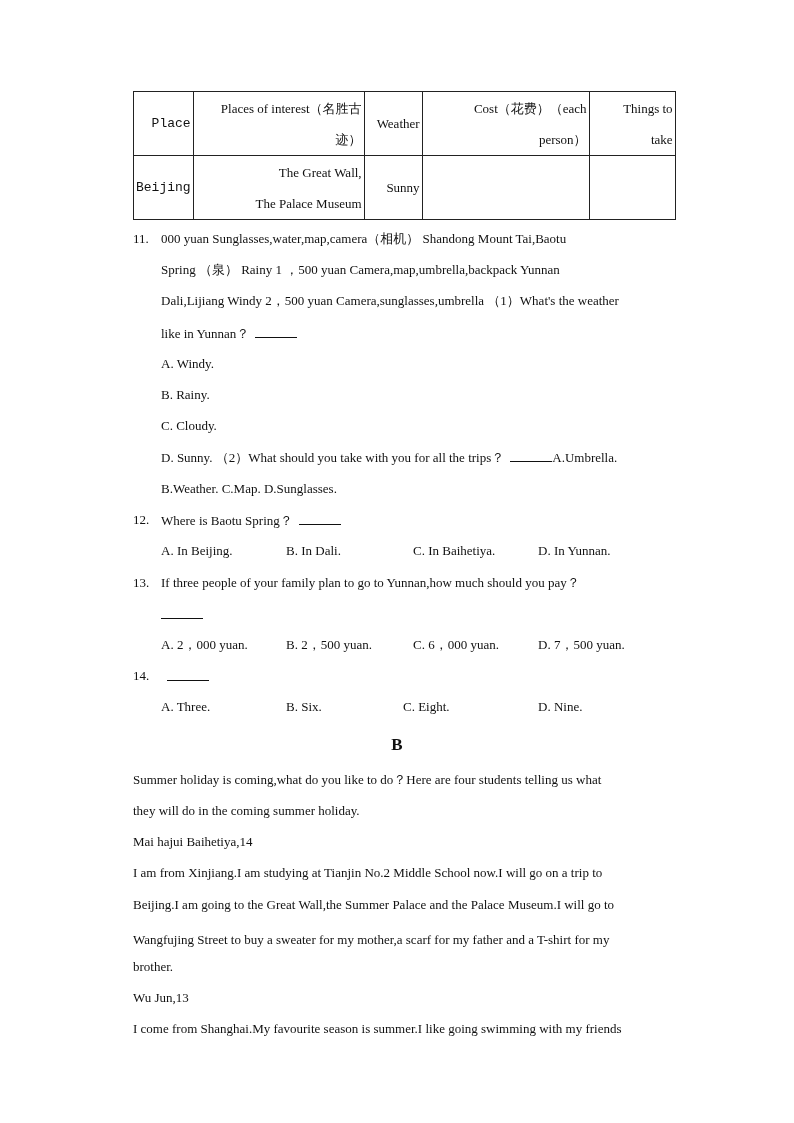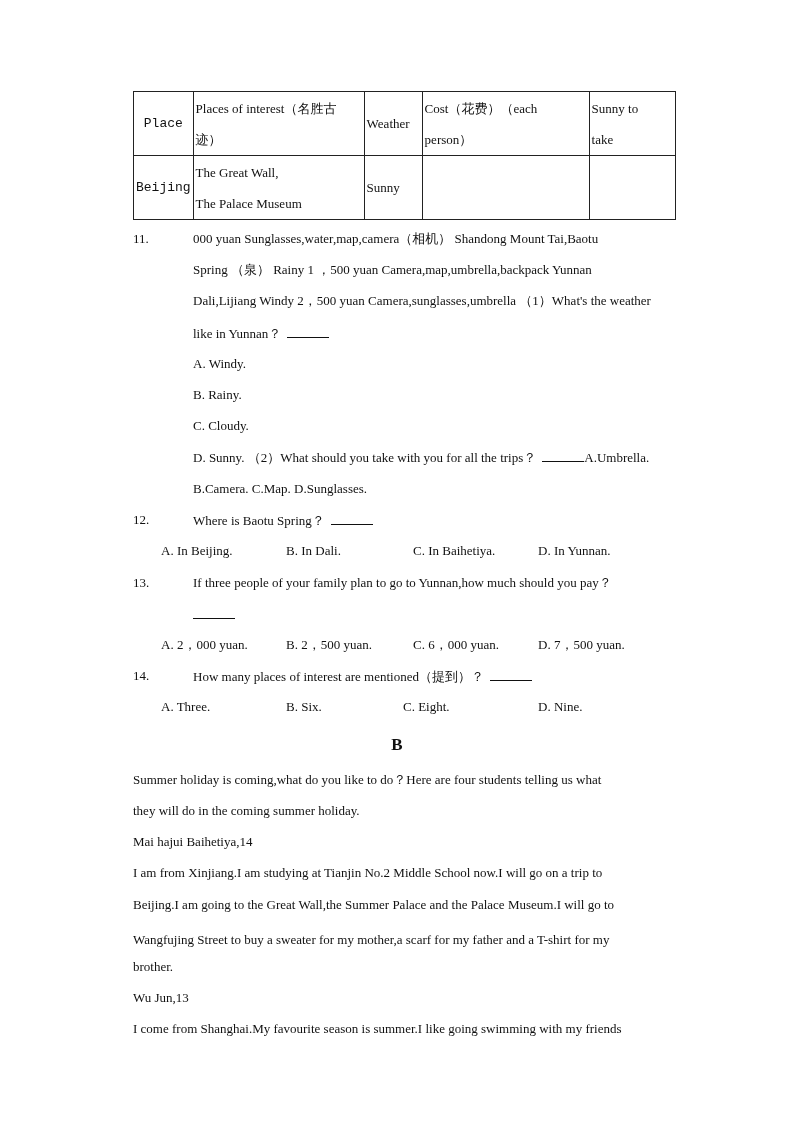--- a/index.html
+++ b/index.html
@@ -1,43 +1,43 @@
 <!DOCTYPE html>
 <html><head>
 <meta charset="utf-8">
 <style>
   html, body { margin: 0; padding: 0; background: #ffffff; }
   body { width: 794px; height: 1123px; position: relative; overflow: hidden;
          font-family: "Liberation Serif", "DejaVu Serif", serif; color: #111; font-size: 13px; }
   .abs { position: absolute; white-space: nowrap; line-height: 16px; }
   table.info { position: absolute; left: 133px; top: 91px; border-collapse: collapse; }
   table.info td { border: 1px solid #222; padding: 0 2px 0 2px; vertical-align: middle;
-                  font-size: 13px; line-height: 31px; }
+                  font-size: 13px; line-height: 31px; text-align: right; }
   .c1 { width: 44px; font-family: Liberation Mono, monospace; } .c2 { width: 166px; } .c3 { width: 53px; } .c4 { width: 162px; } .c5 { width: 81px; }
   .hrow td { height: 63px; }
   .drow td { height: 63px; }
   .center { text-align: center; }
   .num { position: absolute; left: 133px; text-align: right; }
-  .line { position: absolute; left: 161px; white-space: nowrap; margin-left: 32px; }
+  .line { position: absolute; left: 161px; white-space: nowrap; }
   .blank { display: inline-block; width: 42px; border-bottom: 1px solid #111; height: 12px; vertical-align: baseline; margin-left: 6px; }
   .opt { position: absolute; white-space: nowrap; }
   .secB { position: absolute; left: 0; width: 794px; text-align: center; top: 735px; font-weight: bold; font-size: 17px; }
   .para { position: absolute; left: 133px; white-space: nowrap; }
 </style>
 </head>
 <body>
 
 <table class="info">
   <tbody>
       <tr class="hrow">
     <td class="c1 center"><span>Place</span></td>
     <td class="c2"><span>Places of interest（名胜古</span><br><span>迹）</span></td>
     <td class="c3"><span>Weather</span></td>
     <td class="c4"><span>Cost（花费）（each</span><br><span>person）</span></td>
-    <td class="c5"><span>Sunny  to</span><br><span>take</span></td>
+    <td class="c5"><span>Things  to</span><br><span>take</span></td>
   </tr>
   <tr class="drow">
     <td class="c1">Beijing</td>
     <td class="c2"><span>The Great Wall,</span><br><span>The Palace Museum</span></td>
     <td class="c3">Sunny</td>
     <td class="c4"></td>
     <td class="c5"></td>
   </tr>
 </tbody>
   </table>
@@ -45,21 +45,21 @@
 <div>
   <span class="num abs" style="top:231px">11.</span>
   <span class="line abs" style="top:231px">000 yuan Sunglasses,water,map,camera（相机）  Shandong Mount Tai,Baotu</span>
   <span class="line abs" style="top:262px">Spring （泉） Rainy 1 ，500 yuan Camera,map,umbrella,backpack Yunnan</span>
   <span class="line abs" style="top:293px">Dali,Lijiang  Windy 2，500 yuan Camera,sunglasses,umbrella （1）What's the weather</span>
   <span class="line abs" style="top:325px"><span>like in Yunnan？</span><span class="blank"></span></span>
   <span class="line abs" style="top:356px">A. Windy.</span>
   <span class="line abs" style="top:387px">B. Rainy.</span>
   <span class="line abs" style="top:418px">C. Cloudy.</span>
   <span class="line abs" style="top:449px"><span>D.  Sunny. （2）What should you take with you for all  the trips？</span><span class="blank"></span><span>A.Umbrella.</span></span>
-  <span class="line abs" style="top:481px">B.Camera.  C.Map.  D.Sunglasses.</span>
+  <span class="line abs" style="top:481px">B.Weather.  C.Map.  D.Sunglasses.</span>
 </div>
 
 <div>
   <span class="num abs" style="top:512px">12.</span>
   <span class="line abs" style="top:512px"><span>Where is Baotu Spring？</span><span class="blank"></span></span>
   <span class="opt abs" style="left:161px;top:543px">A.  In Beijing.</span>
   <span class="opt abs" style="left:286px;top:543px">B.  In Dali.</span>
   <span class="opt abs" style="left:413px;top:543px">C.  In Baihetiya.</span>
   <span class="opt abs" style="left:538px;top:543px">D.  In Yunnan.</span>
 </div>
@@ -69,21 +69,21 @@
   <span class="line abs" style="top:575px">If three people of your family plan to go to Yunnan,how much should you pay？</span>
   <span class="line abs" style="top:606px"><span class="blank" style="margin-left:0"></span></span>
   <span class="opt abs" style="left:161px;top:637px">A.  2，000 yuan.</span>
   <span class="opt abs" style="left:286px;top:637px">B.  2，500 yuan.</span>
   <span class="opt abs" style="left:413px;top:637px">C.  6，000 yuan.</span>
   <span class="opt abs" style="left:538px;top:637px">D.  7，500 yuan.</span>
 </div>
 
 <div>
   <span class="num abs" style="top:668px">14.</span>
-  <span class="line abs" style="top:668px"><span>How many places of interest are mentioned（提到）？</span><span class="blank"></span></span>
+  <span class="line abs" style="top:668px"><span class="blank"></span></span>
   <span class="opt abs" style="left:161px;top:699px">A.  Three.</span>
   <span class="opt abs" style="left:286px;top:699px">B.  Six.</span>
   <span class="opt abs" style="left:403px;top:699px">C.  Eight.</span>
   <span class="opt abs" style="left:538px;top:699px">D.  Nine.</span>
 </div>
 
 <div class="secB">B</div>
 <div>
   <span class="para abs" style="top:772px">Summer holiday  is coming,what do you like to do？Here are four students telling  us what</span>
   <span class="para abs" style="top:803px">they will  do in the coming summer holiday.</span>

